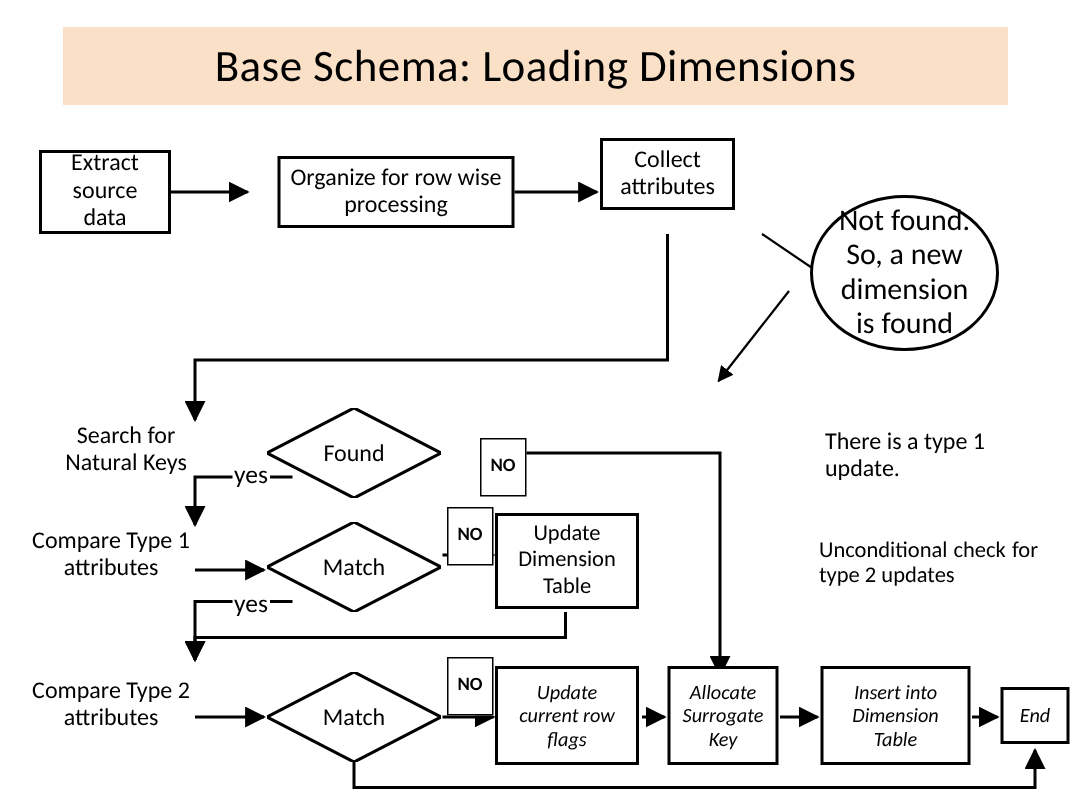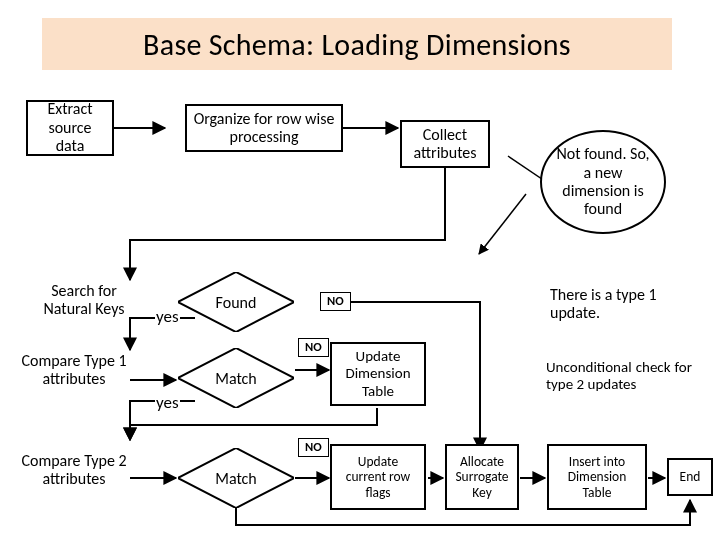--- a/index.html
+++ b/index.html
@@ -33,21 +33,21 @@
     display: flex;
     align-items: center;
     justify-content: center;
     text-align: center;
     font-size: 16px;
     line-height: 1.15;
     padding: 16px 6px;
     box-sizing: border-box;
   }
   .box.small { font-size: 15px; }
-  .box.tiny  { font-size: 13.5px; }
+  .box.tiny  { font-size: 13.5px; font-style: italic; }
   .box.justify { text-align: justify; text-align-last: left; }
   .noborder { border: none; background: transparent; }
 
   .diamond-wrap {
     position: absolute;
     display: flex;
     align-items: center;
     justify-content: center;
   }
   .diamond-shape {
@@ -63,32 +63,32 @@
 
   .ellipse {
     position: absolute;
     border: 2px solid #000;
     background: #fff;
     border-radius: 50%;
     display: flex;
     align-items: center;
     justify-content: center;
     text-align: center;
-    font-size: 16px;
+    font-size: 20px;
     line-height: 1.15;
     padding: 8px 14px;
     box-sizing: border-box;
   }
   .minilabel {
     position: absolute;
     border: 1.5px solid #000;
     background: #fff;
     font-size: 12.5px;
     font-weight: 600;
-    padding: 2px 6px;
+    padding: 12px 6px;
     box-sizing: border-box;
     text-align: center;
     line-height: 1;
   }
   .plainlabel {
     position: absolute;
     font-size: 17px;
     background: #fff;
     padding: 0 1px;
   }
@@ -143,21 +143,21 @@
 
     <line x1="508" y1="156" x2="570" y2="198" stroke-width="1.5" marker-end=""></line>
     <line x1="526" y1="194" x2="479" y2="254" stroke-width="1.5" marker-end=""></line>
   </g>
 </svg>
 
 <div class="title-banner">Base Schema: Loading Dimensions</div>
 
 <div class="box" style="left:26px;  top:100px; width:88px;  height:56px;">Extract source data</div>
 <div class="box" style="left:167px; top:104px; width:158px; height:48px;margin-left:18px;">Organize for row wise processing</div>
-<div class="box" style="left:400px; top:120px; width:90px;  height:48px;">Collect attributes</div>
+<div class="box" style="left:400px; top:92px; width:90px;  height:48px;">Collect attributes</div>
 
 <div class="ellipse" style="left:540px; top:130px; width:126px; height:104px;">Not found. So, a new dimension is found</div>
 
 <div class="box noborder" style="left:32px; top:278px; width:104px; height:44px;">Search for Natural Keys</div>
 
 <div class="diamond-wrap" style="left:178px; top:278px; width:116px; height:48px;">
   <svg class="diamond-shape" viewBox="0 0 100 60" preserveAspectRatio="none">
       <polygon points="50,0 100,30 50,60 0,30" fill="#fff" stroke="#000" stroke-width="2"></polygon>
     </svg>
   <span class="diamond-label">Found</span>

